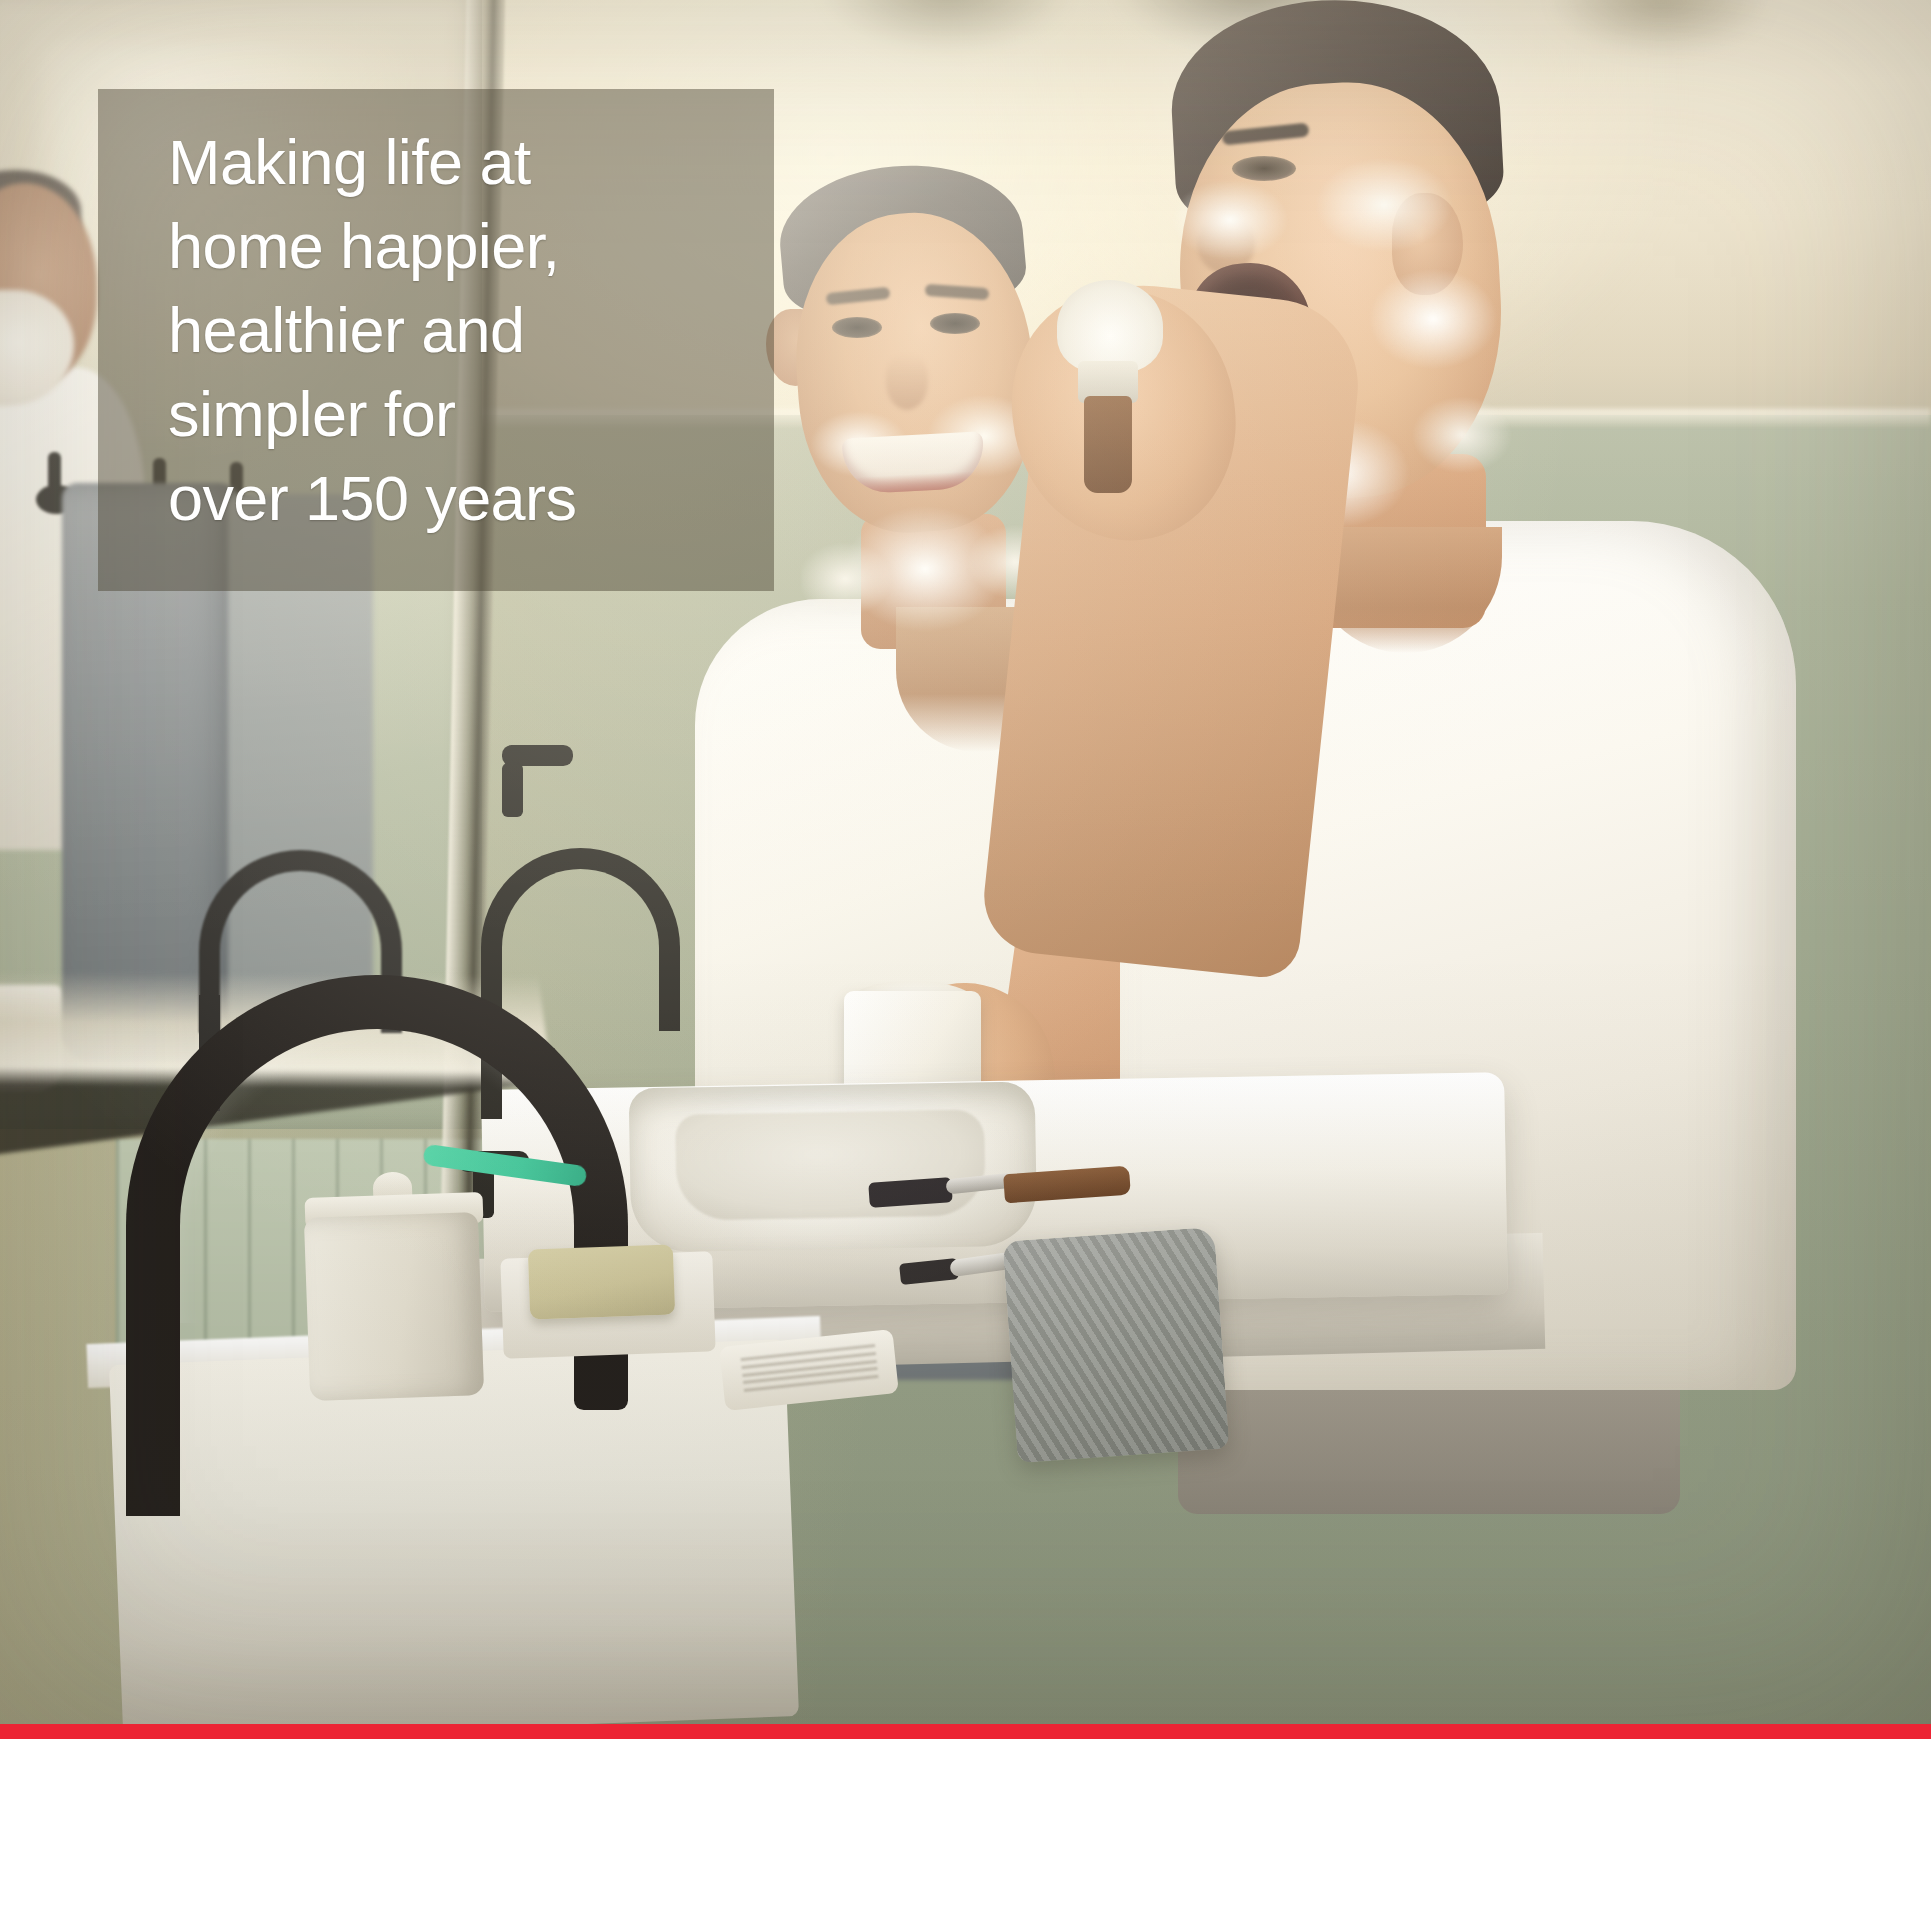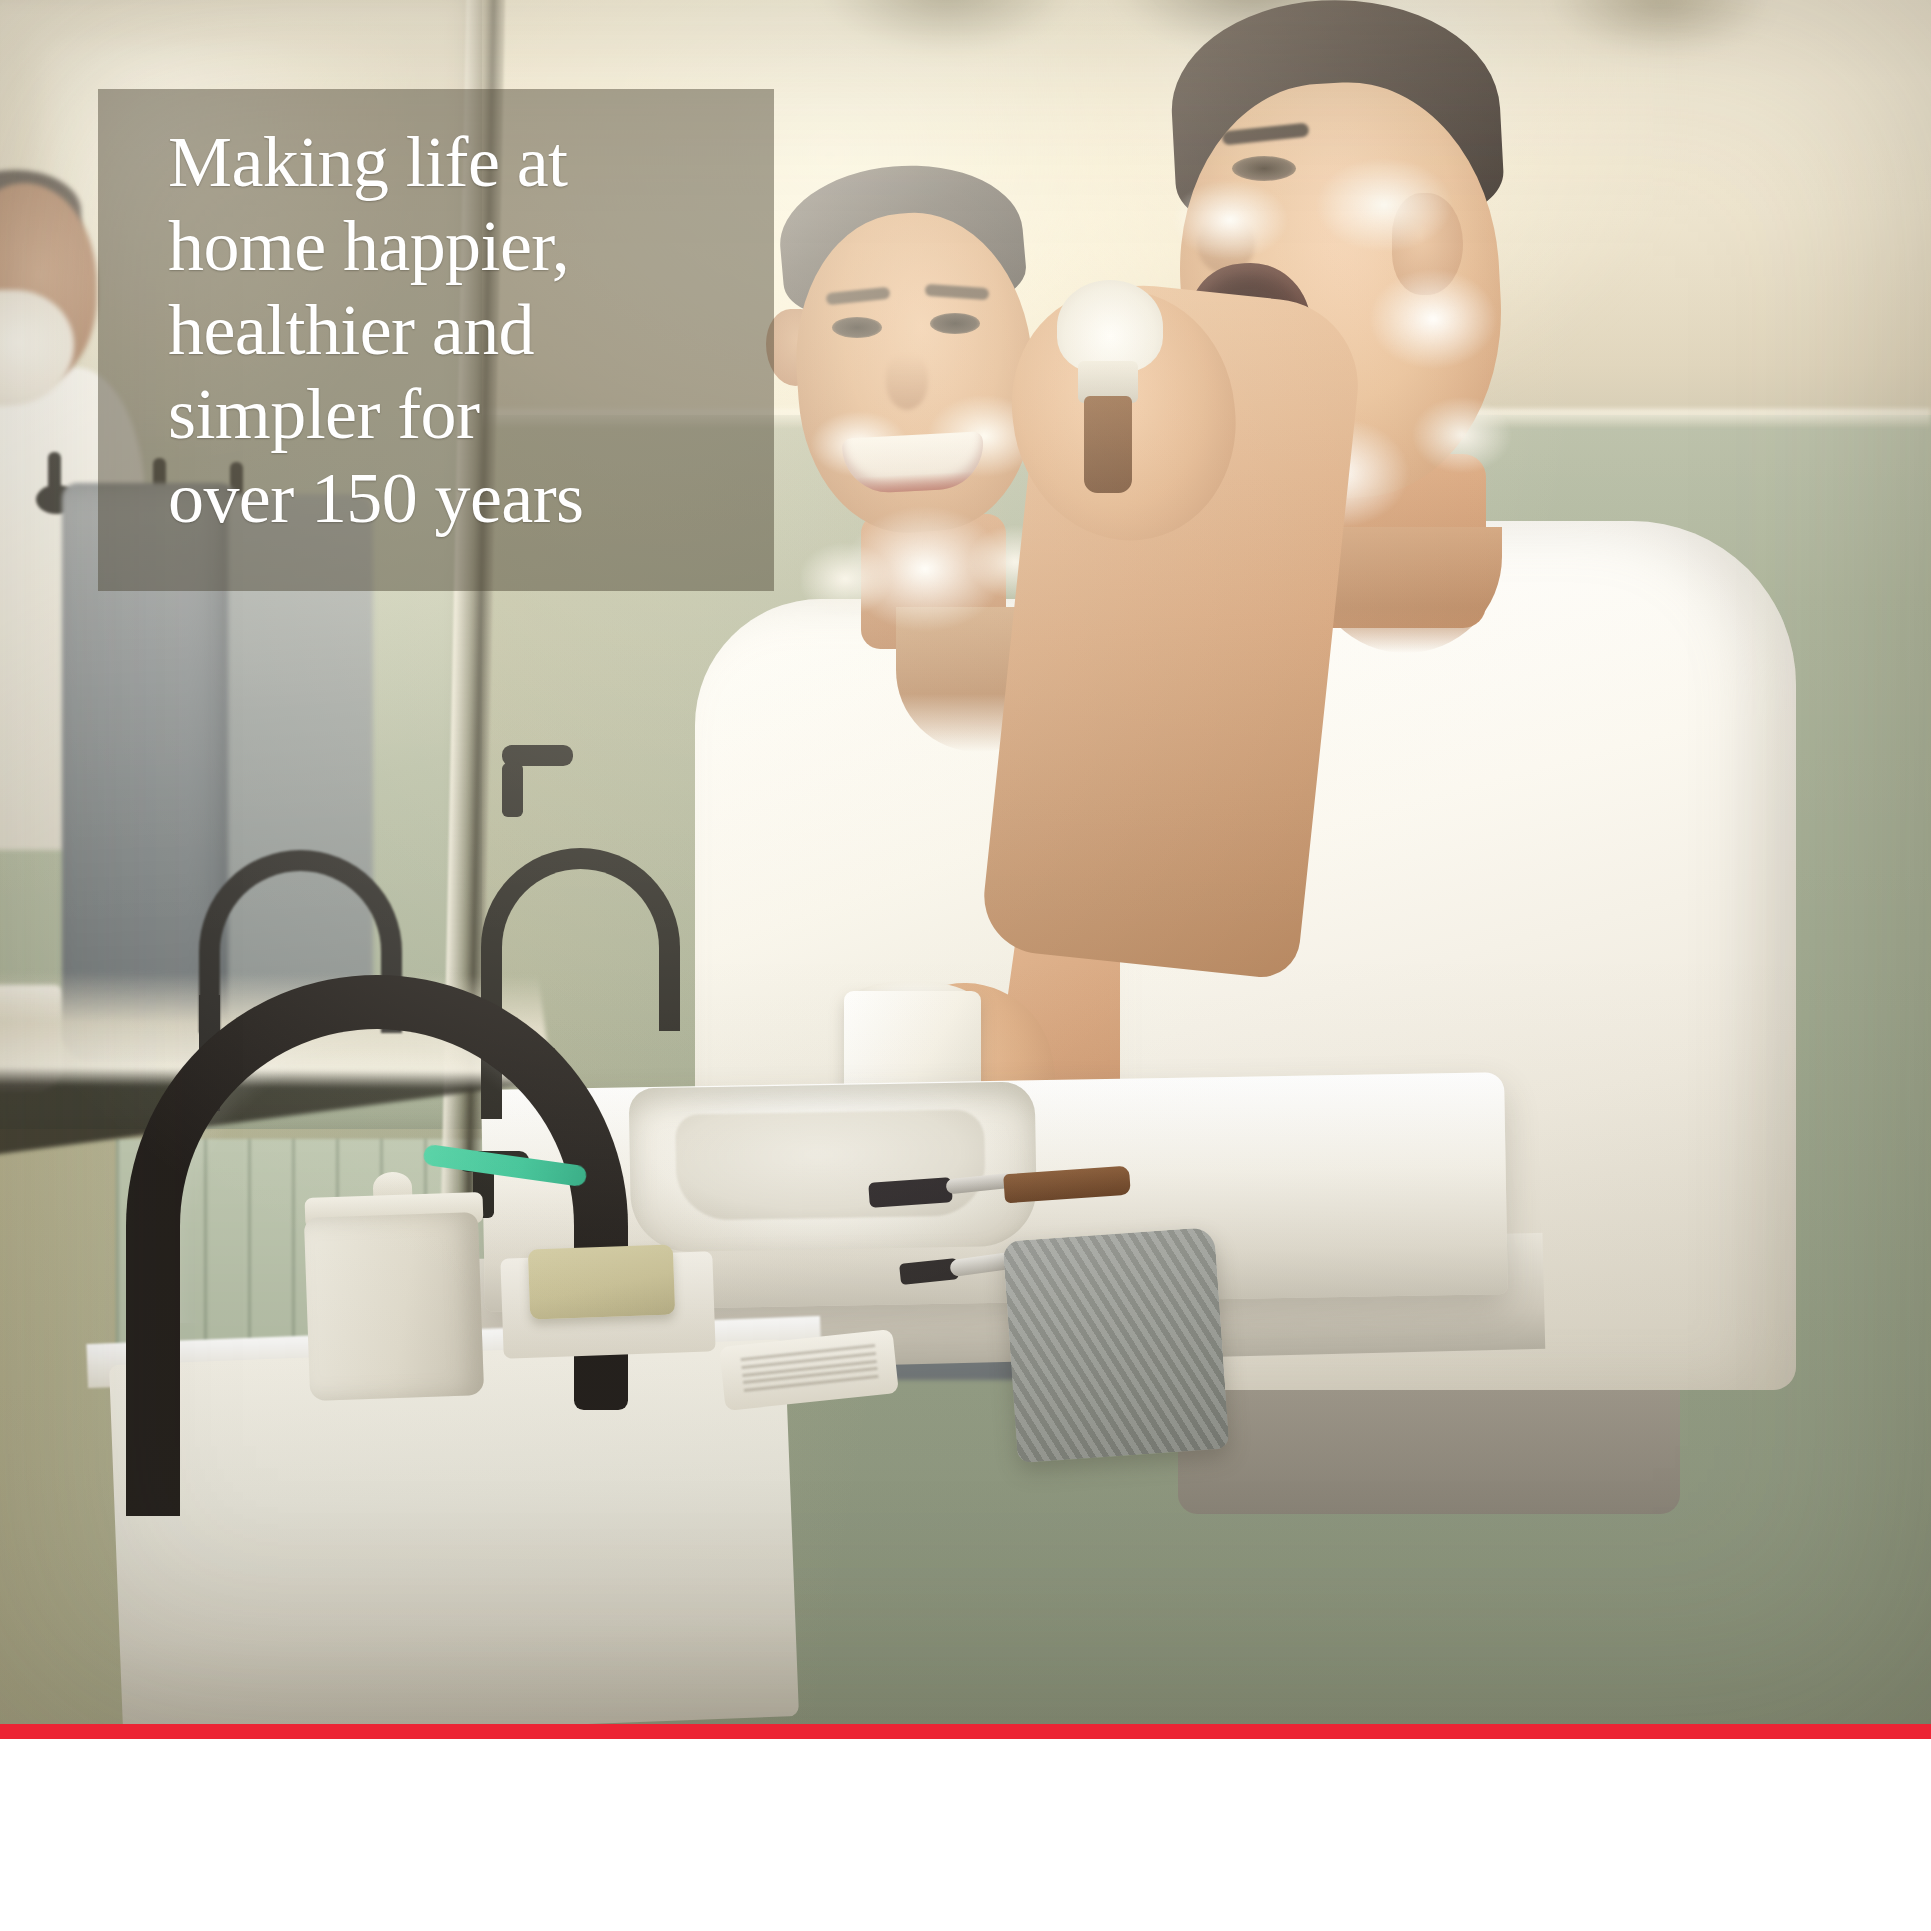--- a/index.html
+++ b/index.html
@@ -540,23 +540,23 @@
     width: 676px;
     height: 502px;
     background: rgba(72,66,48,0.46);
   }
   .headline {
     position: absolute;
     left: 168px;
     top: 120px;
     width: 599px;
     color: #ffffff;
-    font-family: Liberation Serif, serif;
+    font-family: Liberation Sans, sans-serif;
     font-weight: 300;
-    font-size: 72px;
+    font-size: 63px;
     line-height: 84px;
     letter-spacing: -0.6px;
     white-space: pre-line;
     text-shadow: 0 1px 1.9px rgba(40,36,26,0.3);
   }
 
   
   .red-bar {
     position: absolute;
     left: 0; top: 1724px;

